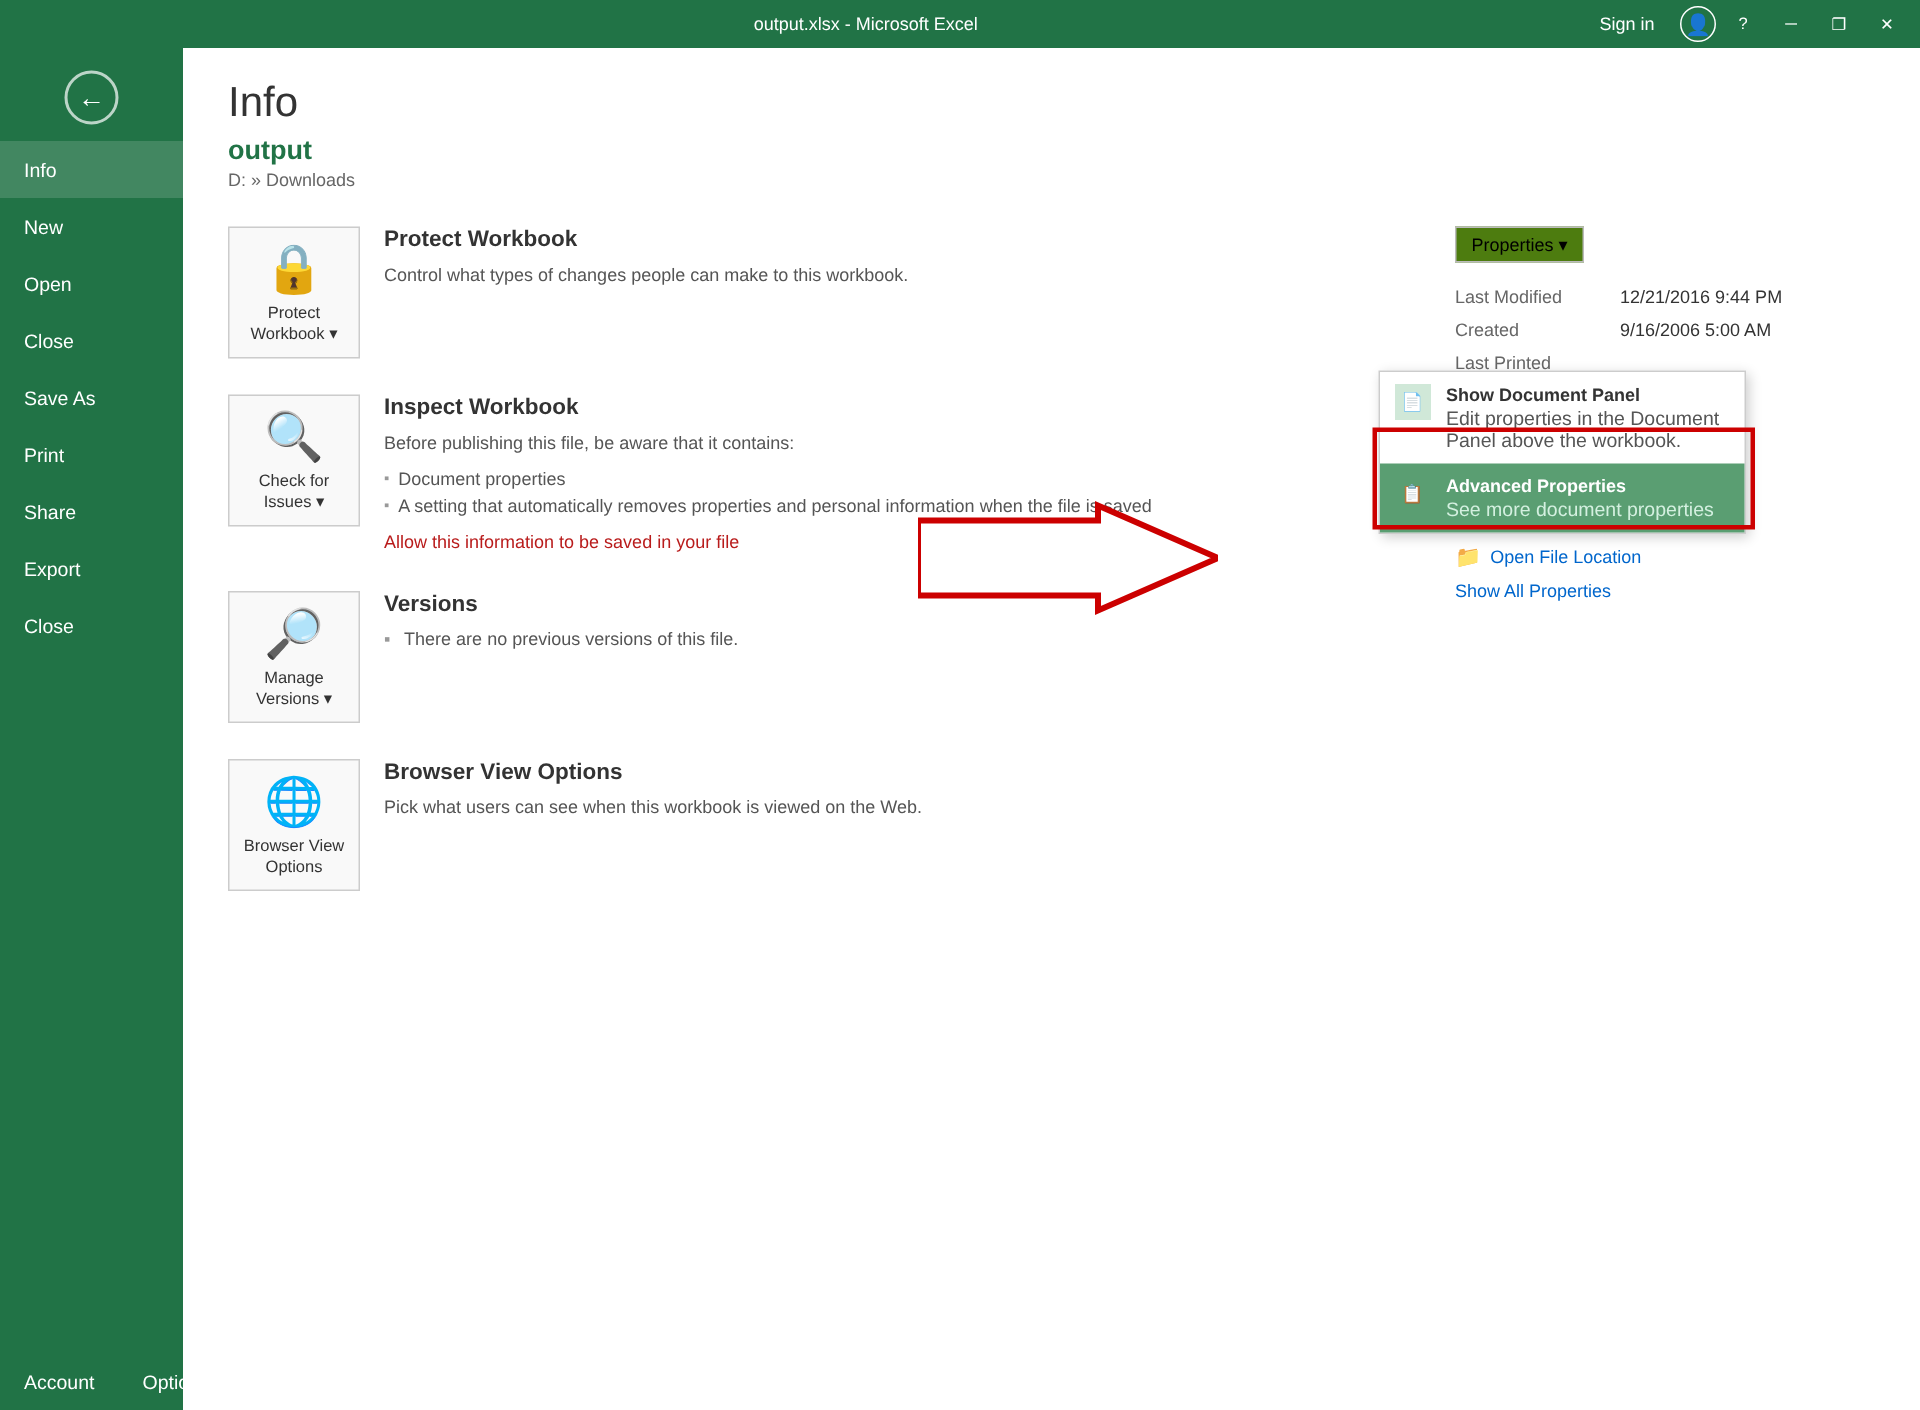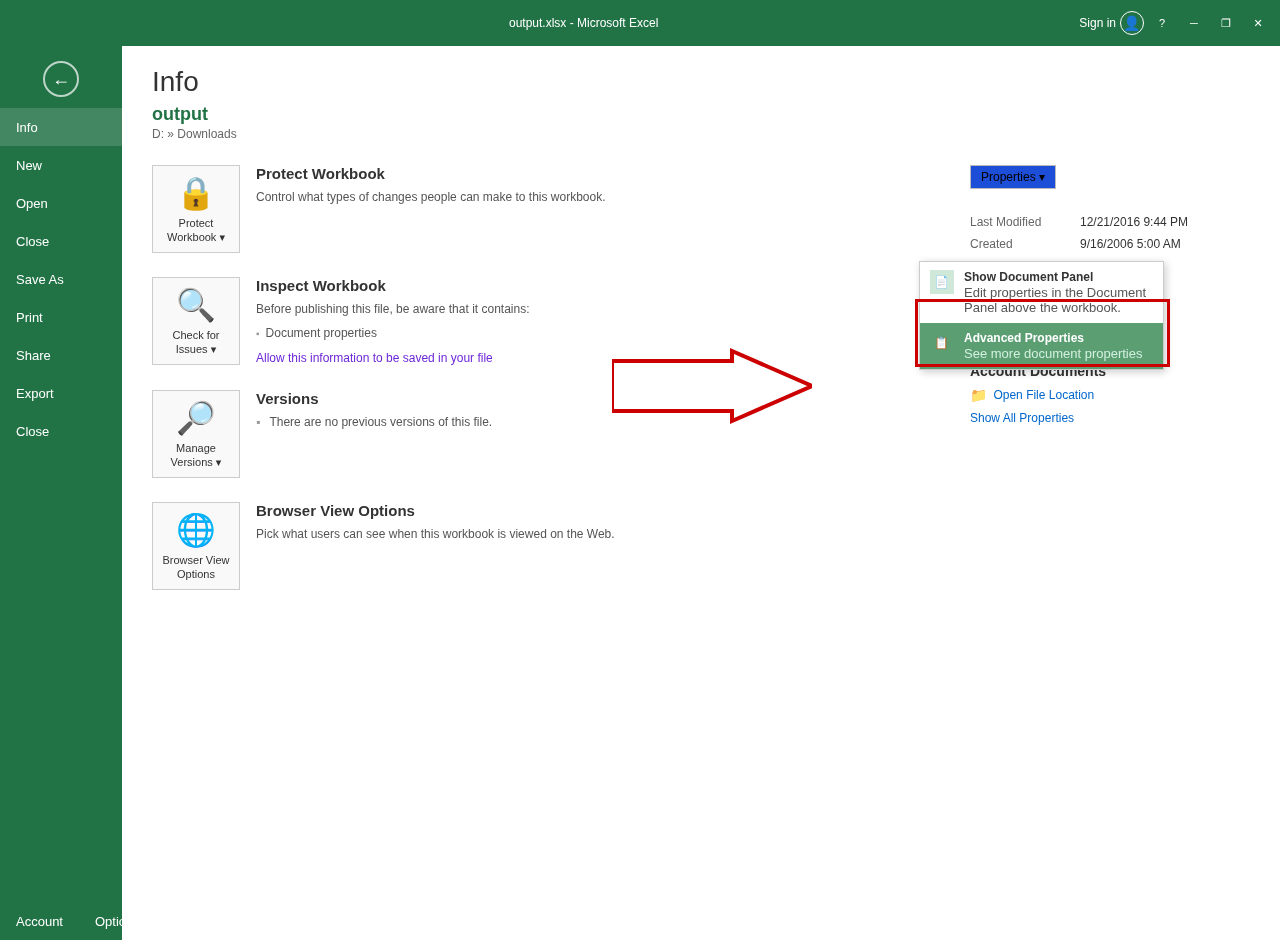--- a/index.html
+++ b/index.html
@@ -1,36 +1,36 @@
 <!DOCTYPE html>
 <html><head>
   <meta charset="utf-8">
   <style>
     * { margin: 0; padding: 0; box-sizing: border-box; }
     body { font-family: 'Segoe UI', sans-serif; background: #fff; width: 1280px; height: 940px; overflow: hidden; display: flex; flex-direction: column; }
 
     
     .title-bar {
-      height: 46px;
+      height: 32px;
       background: #217346;
       display: flex;
       align-items: center;
       justify-content: space-between;
       padding: 0 8px;
       color: white;
       font-size: 12px;
     }
     .title-bar-center { flex: 1; text-align: center; }
     .title-bar-controls { display: flex; align-items: center; gap: 4px; }
     .title-btn {
       width: 28px; height: 22px;
       display: flex; align-items: center; justify-content: center;
       cursor: pointer; font-size: 11px; color: white;
     }
-    .sign-in { display: flex; align-items: center; gap: 4px; font-size: 12px; color: white; cursor: pointer; }
+    .sign-in { display: flex; align-items: center; gap: 17px; font-size: 12px; color: white; cursor: pointer; }
     .user-icon {
       width: 24px; height: 24px; border-radius: 50%;
       border: 1px solid white;
       display: flex; align-items: center; justify-content: center;
       font-size: 14px;
     }
 
     
     .app-body { display: flex; flex: 1; overflow: hidden; }
 
@@ -151,26 +151,26 @@
       gap: 6px;
     }
     .info-text ul li::before {
       content: '▪';
       color: #999;
       font-size: 10px;
       margin-top: 2px;
     }
     .allow-link {
       font-size: 12px;
-      color: #6d28d9;
+      color: #b91c1c;
       cursor: pointer;
       text-decoration: none;
     }
     .properties-btn {
-      background: #1d4ed8;
+      background: #4d7c0f;
       border: 1px solid #bbb;
       padding: 4px 10px;
       font-size: 12px;
       cursor: pointer;
       display: flex;
       align-items: center;
       gap: 4px;
     }
 
     
@@ -336,20 +336,21 @@
           <div class="info-section">
             <div class="info-icon-box">
               <div class="icon-image">🔍</div>
               <div class="icon-label">Check for<br>Issues ▾</div>
             </div>
             <div class="info-text">
               <h3>Inspect Workbook</h3>
               <p>Before publishing this file, be aware that it contains:</p>
               <ul>
                 <li>Document properties</li>
+                <li>A setting that automatically removes properties and personal information when the file is saved</li>
               </ul>
               <a class="allow-link">Allow this information to be saved in your file</a>
             </div>
           </div>
 
           <div class="info-section">
             <div class="info-icon-box">
               <div class="icon-image">🔎</div>
               <div class="icon-label">Manage<br>Versions ▾</div>
             </div>
@@ -375,21 +376,21 @@
 
         </div>
 
         <div class="right-column">
           
           <div class="props-btn-wrap">
             <button class="properties-btn">Properties ▾</button>
           </div>
 
           
-          <div style="margin-top:26px;">
+          <div style="margin-top:16px;">
             <div class="prop-row">
               <span class="prop-label">Last Modified</span>
               <span class="prop-value">12/21/2016 9:44 PM</span>
             </div>
             <div class="prop-row">
               <span class="prop-label">Created</span>
               <span class="prop-value">9/16/2006 5:00 AM</span>
             </div>
             <div class="prop-row">
               <span class="prop-label">Last Printed</span>

